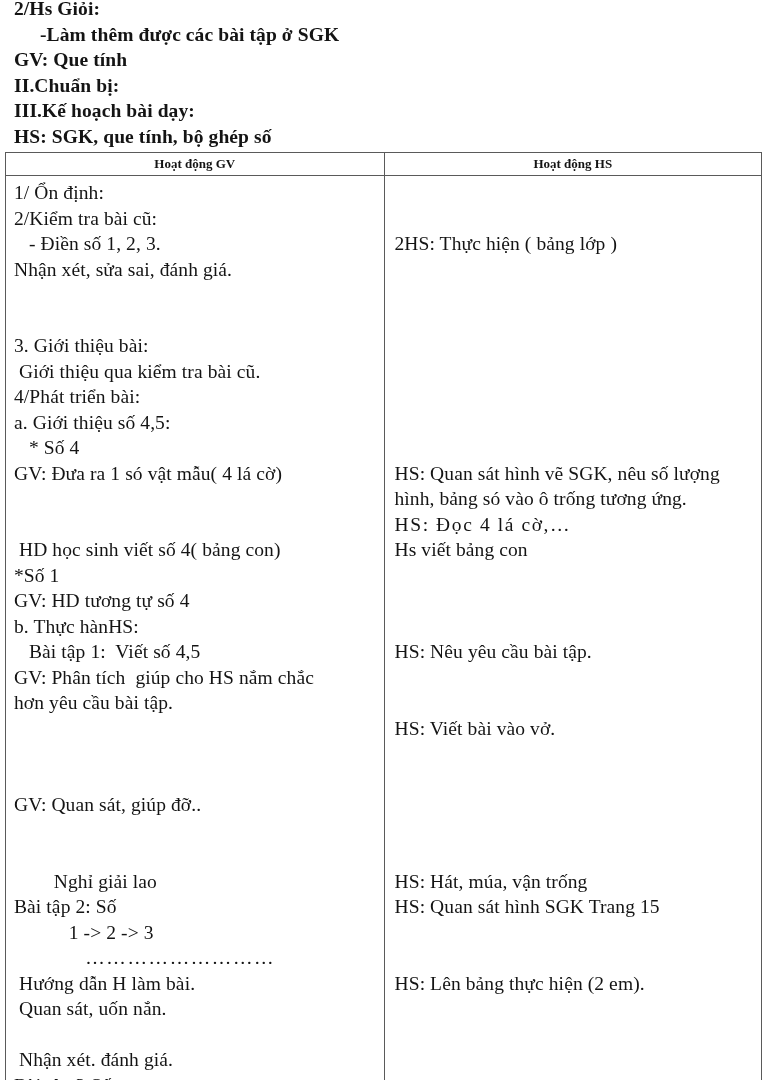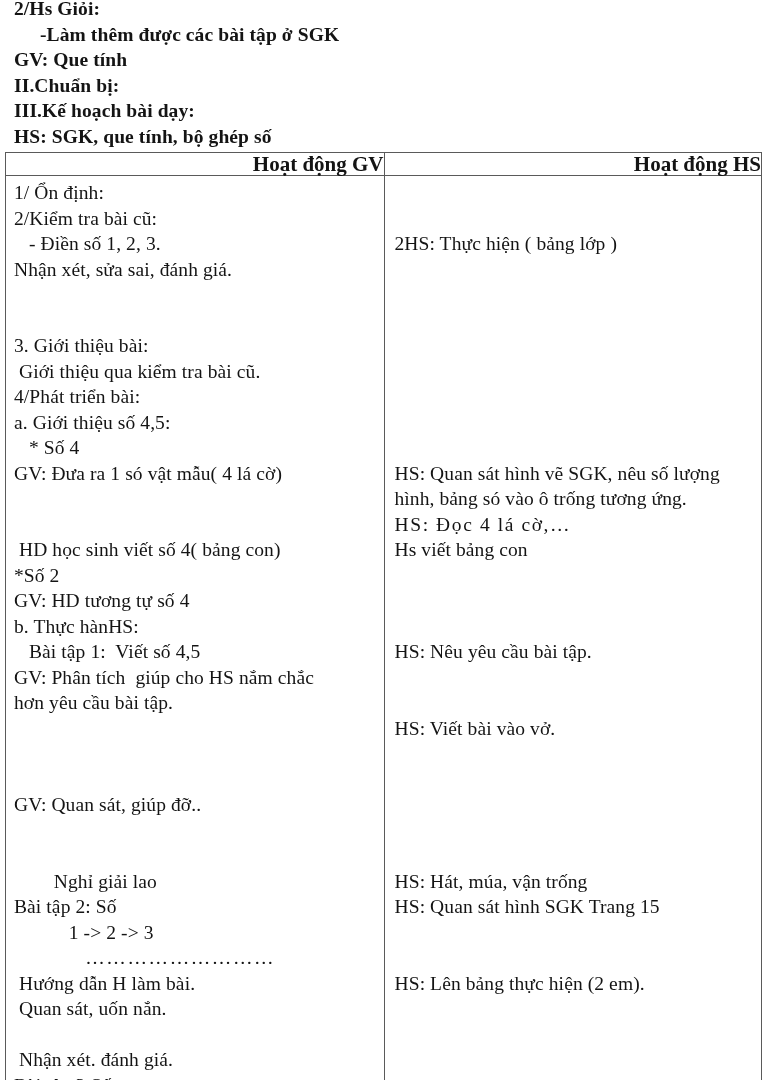--- a/index.html
+++ b/index.html
@@ -42,23 +42,23 @@
   }
   .plan-table td, .plan-table th {
     border: 1.6px solid #5a5a5a;
     vertical-align: top;
     padding: 0;
   }
   .col-gv { width: 378px; }
   .col-hs { width: 377px; }
 
   .hdr-cell {
-    text-align: right;
+    text-align: center;
     font-weight: bold;
-    font-size: 21px;
+    font-size: 13px;
     line-height: 22px;
     padding: 6px 0 7px 0;
     white-space: nowrap;
   }
 
   .body-cell {
     height: 878px;
     padding: 0;
   }
   .cell-inner {
@@ -115,21 +115,21 @@
             <div class="ln blank">&nbsp;</div>
             <div class="ln">3. Giới thiệu bài:</div>
             <div class="ln"> Giới thiệu qua kiểm tra bài cũ.</div>
             <div class="ln">4/Phát triển bài:</div>
             <div class="ln">a. Giới thiệu số 4,5:</div>
             <div class="ln">   * Số 4</div>
             <div class="ln">GV: Đưa ra 1 só vật mẫu( 4 lá cờ)</div>
             <div class="ln blank">&nbsp;</div>
             <div class="ln blank">&nbsp;</div>
             <div class="ln"> HD học sinh viết số 4( bảng con)</div>
-            <div class="ln">*Số 2</div>
+            <div class="ln">*Số 1</div>
             <div class="ln">GV: HD tương tự số 4</div>
             <div class="ln">b. Thực hànHS:</div>
             <div class="ln">   Bài tập 1:  Viết số 4,5</div>
             <div class="ln">GV: Phân tích  giúp cho HS nắm chắc</div>
             <div class="ln">hơn yêu cầu bài tập.</div>
             <div class="ln blank">&nbsp;</div>
             <div class="ln blank">&nbsp;</div>
             <div class="ln blank">&nbsp;</div>
             <div class="ln">GV: Quan sát, giúp đỡ..</div>
             <div class="ln blank">&nbsp;</div>

